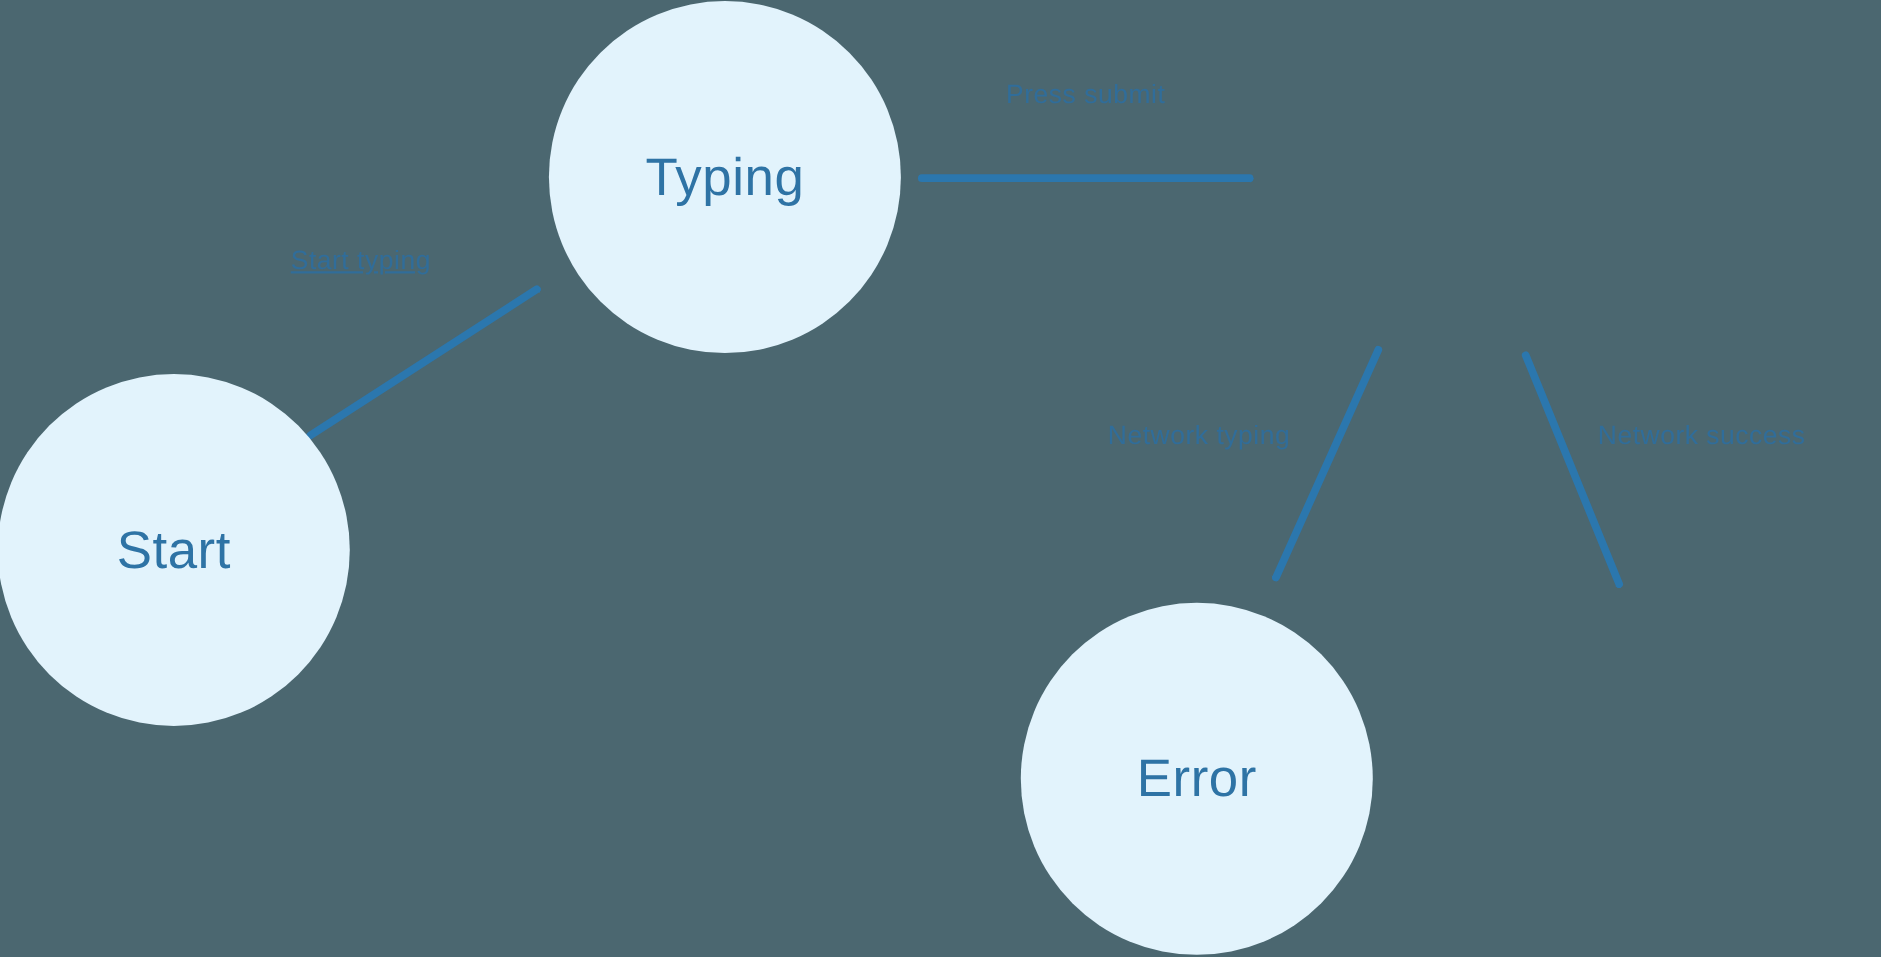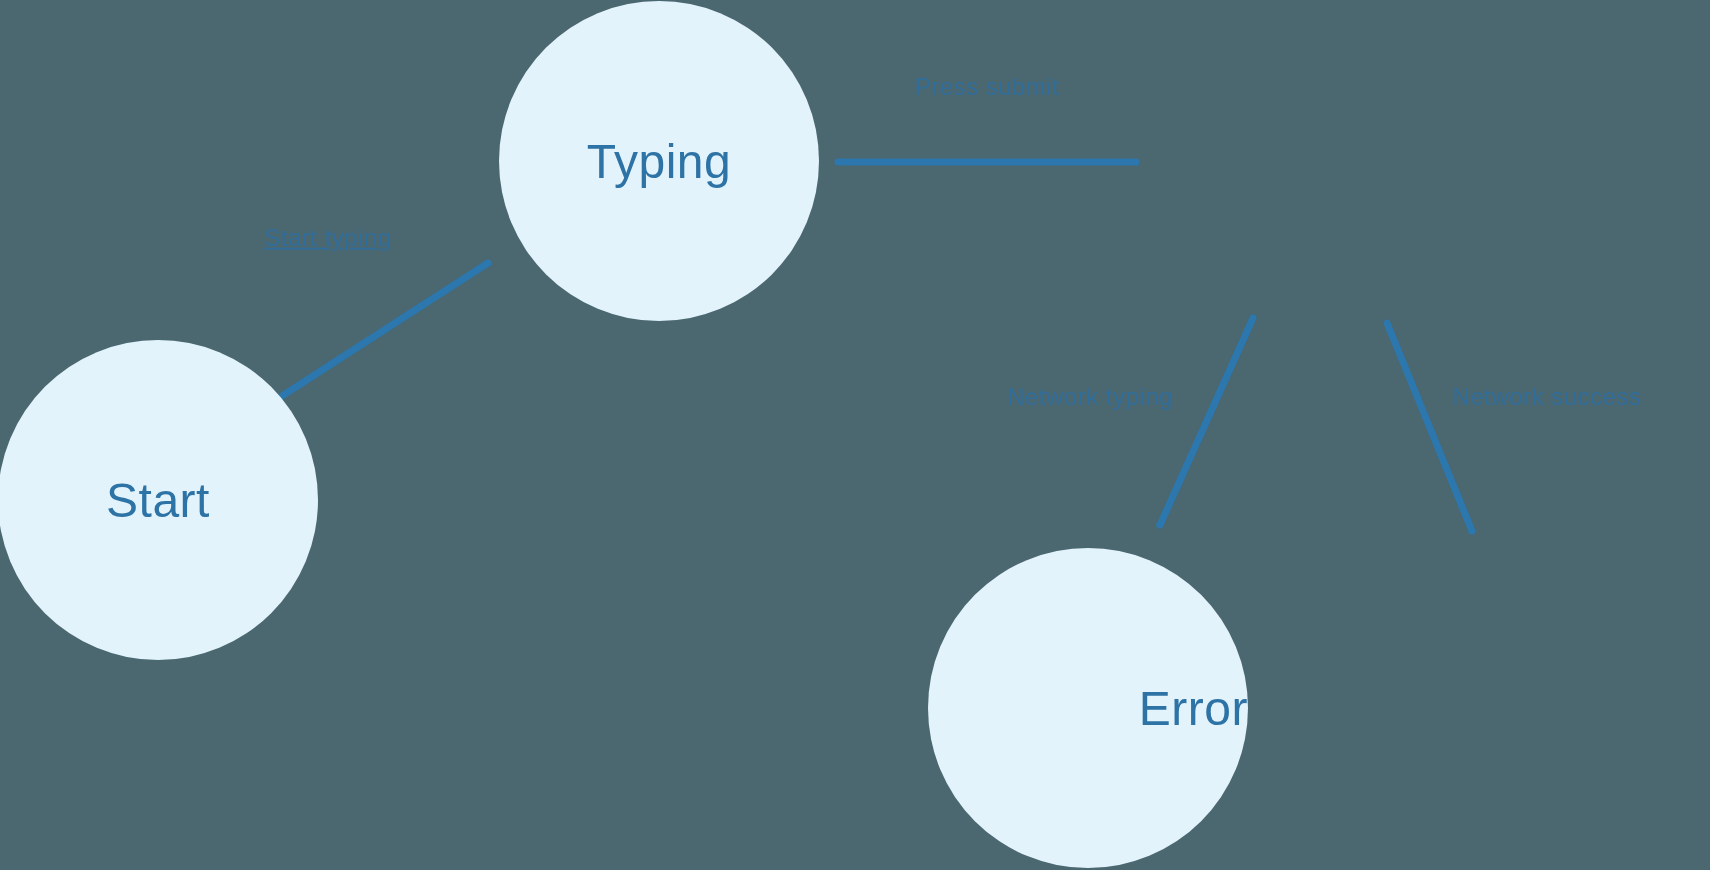--- a/index.html
+++ b/index.html
@@ -82,21 +82,21 @@
 
   <div class="state-node" style="left:-2px; top:340px;">
     <span class="state-label">Start</span>
   </div>
 
   <div class="state-node" style="left:499px; top:1px;">
     <span class="state-label">Typing</span>
   </div>
 
 
-  <div class="state-node" style="left:928px; top:548px;justify-content:flex-end;">
+  <div class="state-node" style="left:928px; top:548px;">
     <span class="state-label">Error</span>
   </div>
 
 
   <div class="edge-label wrap-160" style="left:328px; top:238px;">Start typing</div>
 
   <div class="edge-label nowrap" style="left:987px; top:87px;">Press submit</div>
 
   <div class="edge-label wrap-190" style="left:1090px; top:397px;">Network typing</div>
 

